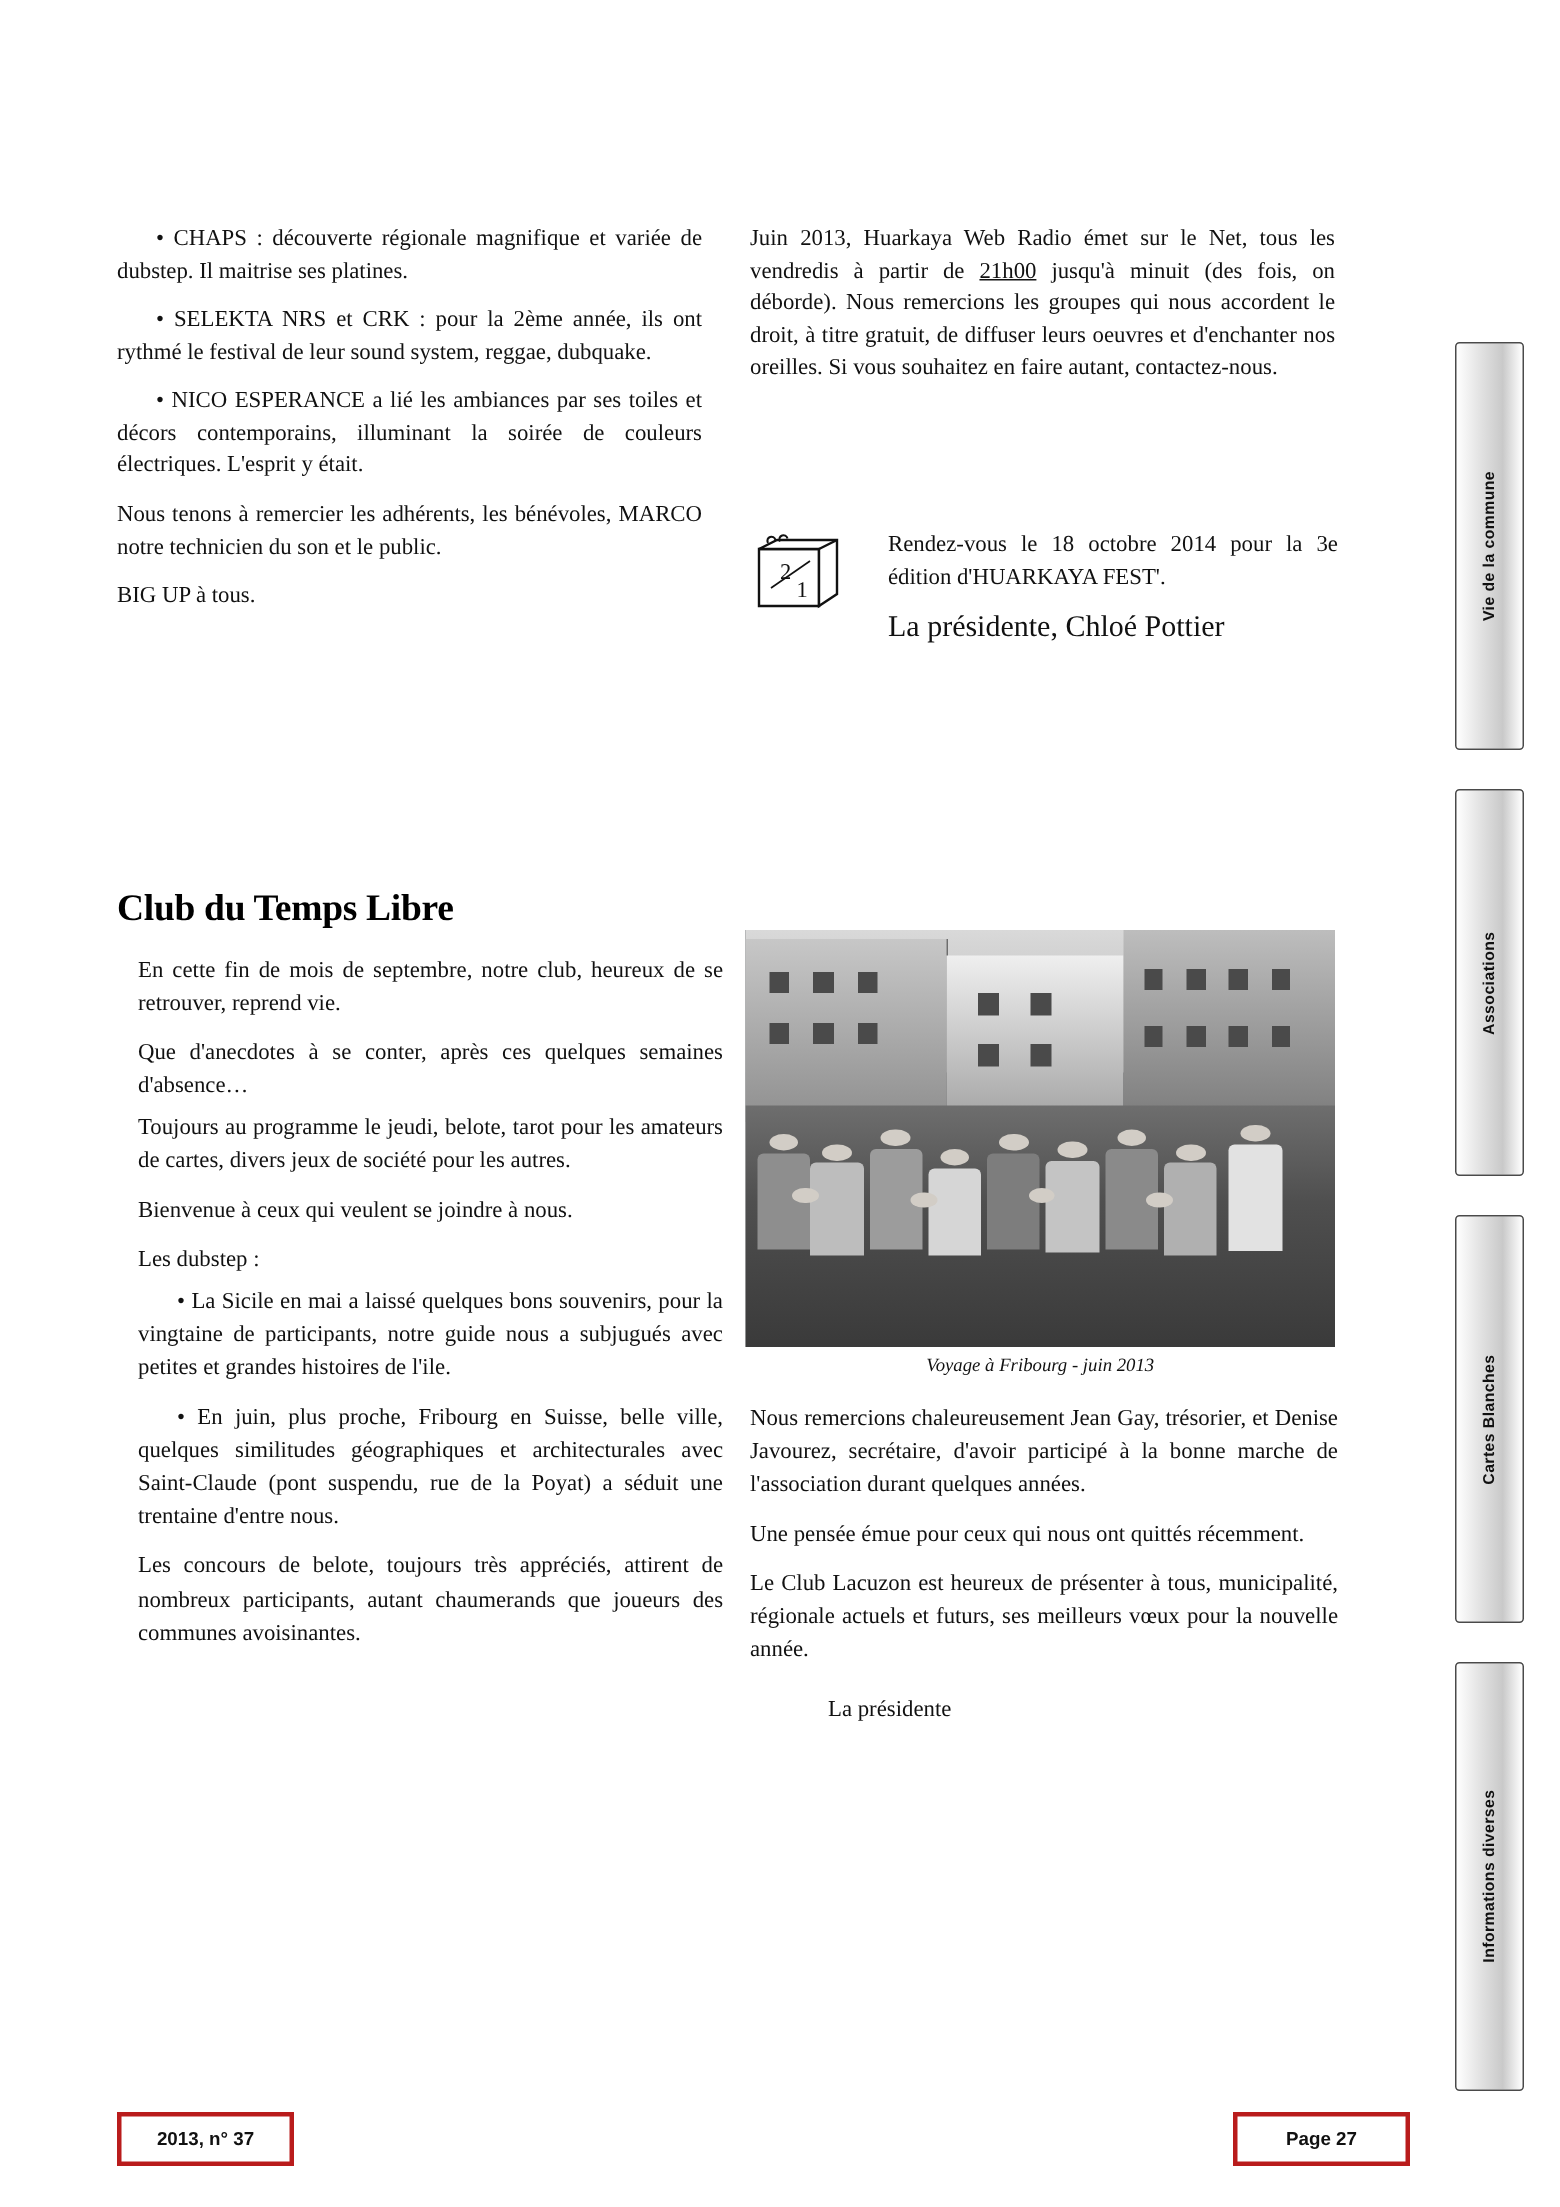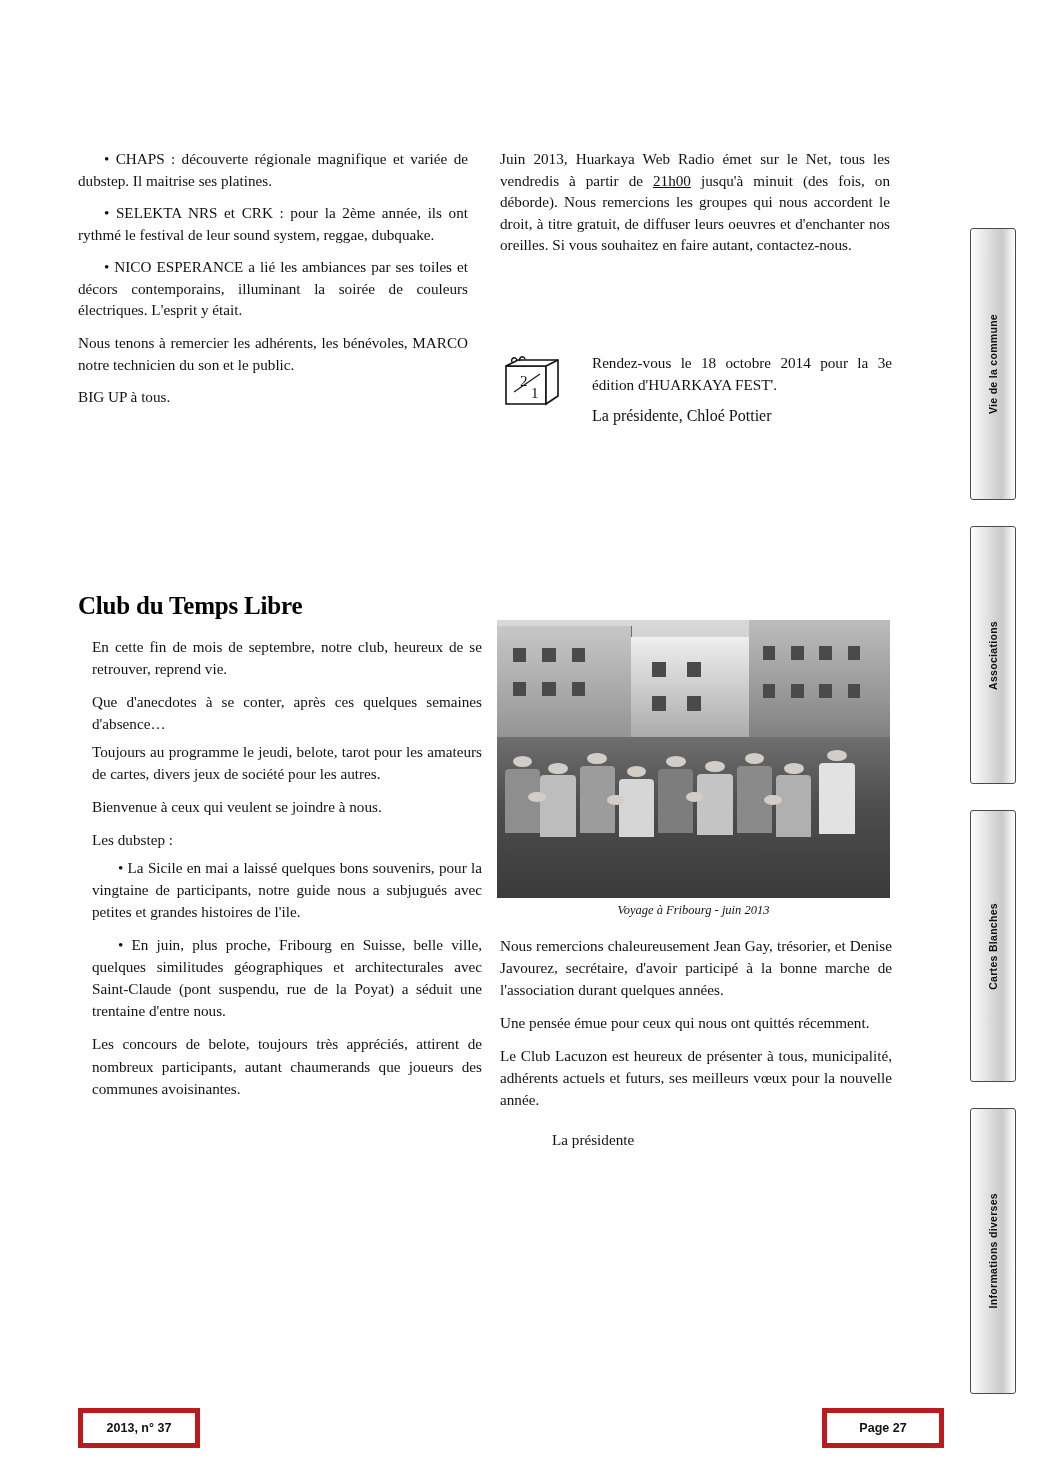--- a/index.html
+++ b/index.html
@@ -112,21 +112,21 @@
   }
   .rdv-text {
     margin-left: 92px;
     font-size: 15.2px;
     line-height: 1.42;
     text-align: justify;
   }
   .rdv-sign {
     margin-left: 92px;
     margin-top: 12px;
-    font-size: 16px;
+    font-size: 20px;
   }
 
   
   .photo-wrap {
     position: absolute;
     left: 497px;
     top: 620px;
     width: 393px;
   }
   .photo {
@@ -171,21 +171,21 @@
     margin-top: 5px;
     text-align: center;
     font-style: italic;
     font-size: 12.5px;
     color: #111;
   }
 
   
   .footer-box {
     position: absolute;
-    border: 5px solid #b91c1c;
+    border: 3px solid #b91c1c;
     background: #fff;
     font-family: "Liberation Sans", sans-serif;
     font-weight: bold;
     font-size: 12.5px;
     display: flex;
     align-items: center;
     justify-content: center;
     color: #111;
   }
   .footer-left  { left: 78px;  top: 1408px; width: 112px; height: 30px; }
@@ -293,21 +293,21 @@
         <div class="head" style="left:48%;top:34%;width:4.5%;height:6.5%"></div>
         <div class="head" style="left:68%;top:36%;width:4.5%;height:6.5%"></div>
       </div>
     </div>
     <div class="photo-cap">Voyage à Fribourg - juin 2013</div>
   </div>
 
   <div class="col-right-2">
     <p>Nous remercions chaleureusement Jean Gay, trésorier, et Denise Javourez, secrétaire, d'avoir participé à la bonne marche de l'association durant quelques années.</p>
     <p>Une pensée émue pour ceux qui nous ont quittés récemment.</p>
-    <p>Le Club Lacuzon est heureux de présenter à tous, municipalité, adhérents actuels et futurs, ses meilleurs vœux pour la nouvelle année.</p>
+    <p>Le Club Lacuzon est heureux de présenter à tous, municipalité, régionale actuels et futurs, ses meilleurs vœux pour la nouvelle année.</p>
     <p style="text-indent:52px;margin-top:18px;">La présidente</p>
   </div>
 
   <div class="side-tabs">
     <div class="side-tab tab-h1">
       <span>Vie de la commune</span>
     </div>
     <div class="side-tab tab-h2">
       <span>Associations</span>
     </div>

